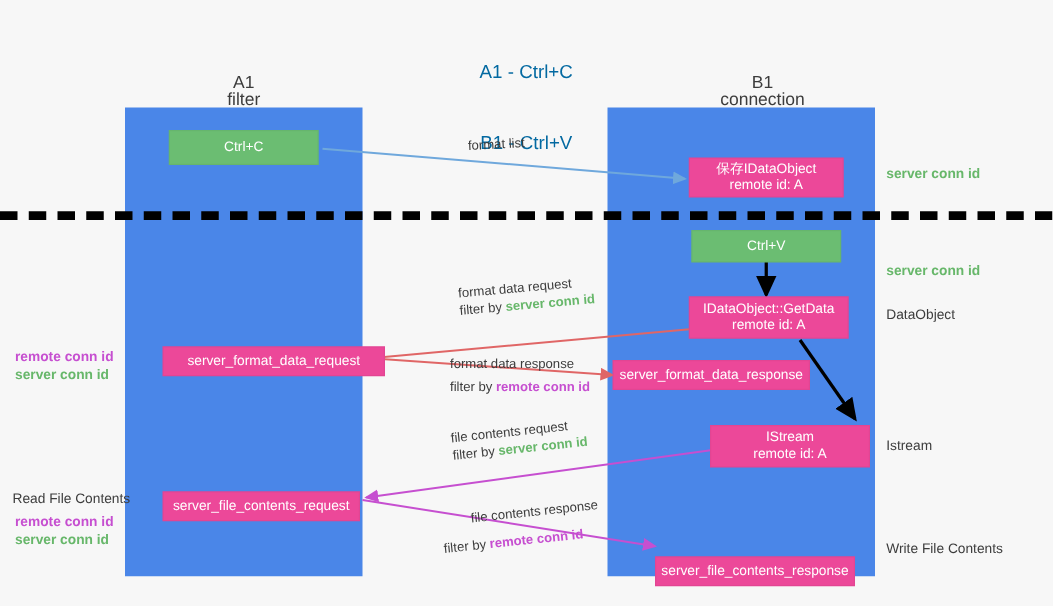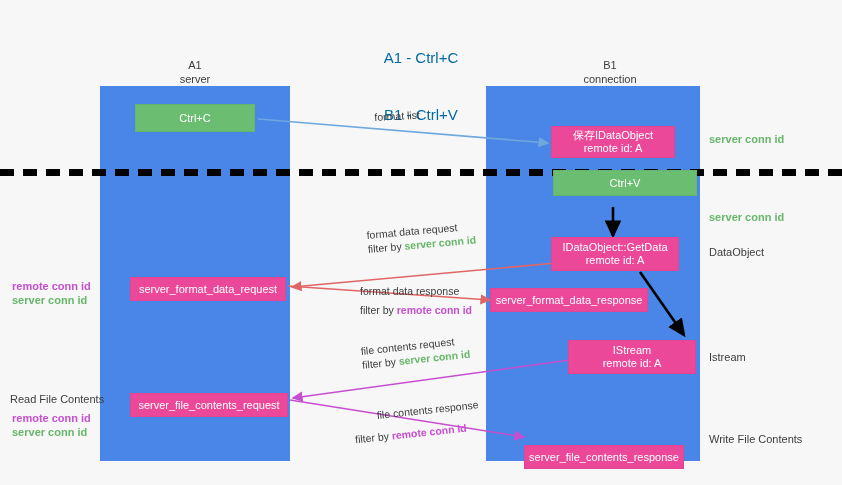--- a/index.html
+++ b/index.html
@@ -32,21 +32,21 @@
     text-align: center;
     font-size: 15px;
     line-height: 19px;
     color: #0369a1;
     white-space: pre;
   }
 
   
   .col-header {
     text-align: center;
-    font-size: 11px;
+    font-size: 14px;
     line-height: 14px;
     color: #3c3c3c;
   }
   .col-header .ch-sub { display: block; }
 
   
   .lane {
     background: #4a86e8;
   }
 
@@ -109,21 +109,21 @@
 
 <div id="stage">
 
   <div id="title" class="abs">
     <div>A1 - Ctrl+C</div>
     <div>B1 - Ctrl+V</div>
   </div>
 
   <div class="abs col-header" style="left:125px; top:58px; width:140px;">
     <span>A1</span>
-    <span class="ch-sub">server</span>
+    <span class="ch-sub">filter</span>
   </div>
   <div class="abs col-header" style="left:540px; top:58px; width:140px;">
     <span>B1</span>
     <span class="ch-sub">connection</span>
   </div>
 
   <div class="abs lane" style="left:100px; top:86px; width:190px; height:375px;"></div>
   <div class="abs lane" style="left:486px; top:86px; width:214px; height:375px;"></div>
 
   <svg id="wires" viewBox="0 0 842 485">
@@ -163,35 +163,35 @@
 
   <div class="abs box box-green" style="left:135px; top:104px; width:120px; height:28px;">
     <span class="ln">Ctrl+C</span>
   </div>
 
   <div class="abs box box-orange" style="left:551px; top:126px; width:124px; height:32px;">
     <span class="ln">保存IDataObject</span>
     <span class="ln">remote id: A</span>
   </div>
 
-  <div class="abs box box-green" style="left:553px; top:170px; width:144px; height:26px;">
+  <div class="abs box box-green" style="left:553px; top:184px; width:120px; height:26px;">
     <span class="ln">Ctrl+V</span>
   </div>
 
   <div class="abs box box-orange" style="left:551px; top:237px; width:128px; height:34px;">
     <span class="ln">IDataObject::GetData</span>
     <span class="ln">remote id: A</span>
   </div>
 
   <div class="abs box box-orange" style="left:568px; top:340px; width:128px; height:34px;">
     <span class="ln">IStream</span>
     <span class="ln">remote id: A</span>
   </div>
 
-  <div class="abs box box-orange" style="left:130px; top:277px; width:156px; height:24px;">
+  <div class="abs box box-orange" style="left:130px; top:277px; width:178px; height:24px;">
     <span class="ln">server_format_data_request</span>
   </div>
 
   <div class="abs box box-orange" style="left:490px; top:288px; width:158px; height:24px;">
     <span class="ln">server_format_data_response</span>
   </div>
 
   <div class="abs box box-orange" style="left:130px; top:393px; width:158px; height:24px;">
     <span class="ln">server_file_contents_request</span>
   </div>

